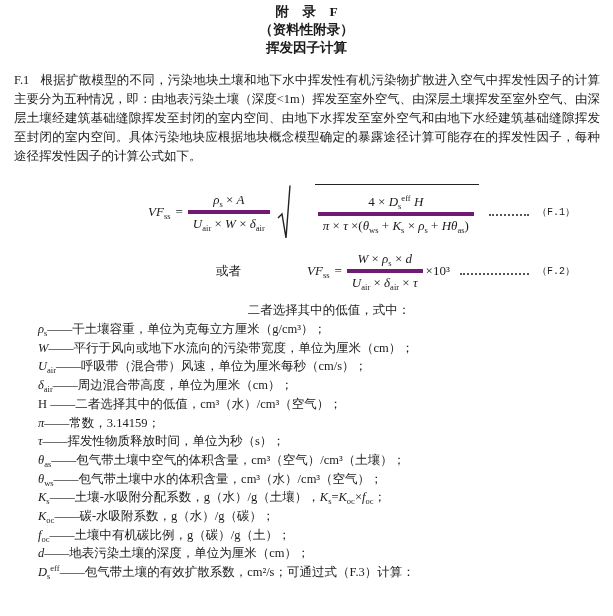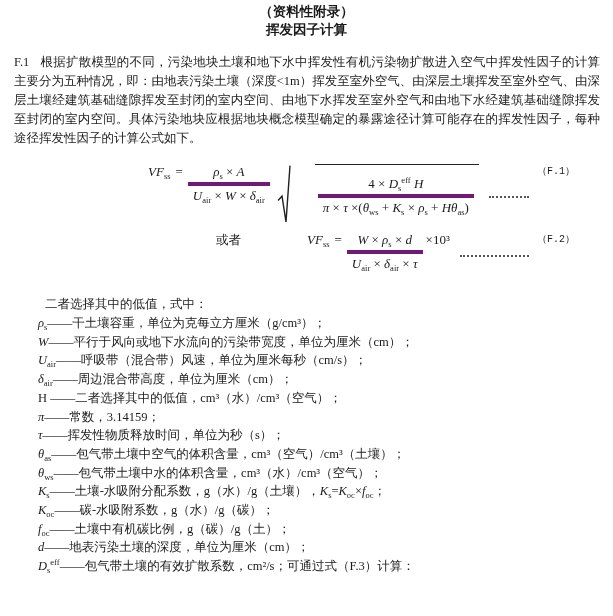--- a/index.html
+++ b/index.html
@@ -13,50 +13,51 @@
   
   .titles{padding-top:3px;text-align:center;font-weight:bold;font-size:13.5px;line-height:18px;}
 
   
   .para{font-size:12.5px;line-height:19px;text-align:justify;text-justify:inter-ideograph;}
   .para-f1{margin:14px 13px 0 14px;}
   .para-f2{margin:20px 13px 0 14px;height:19px;}
   .clause-label{margin-right:11px;}
 
   
-  .formula-row{display:flex;font-size:13px;padding-right:38px;}
+  .formula-row{display:flex;align-items:center;font-size:13px;padding-right:38px;}
   .formula-row .txt{white-space:nowrap;}
   .f1-row{margin-top:16px;height:60px;padding-left:148px;}
   .f2-row{margin-top:8px;height:42px;padding-left:216px;}
   .or-label{font-size:12.5px;margin-right:66px;}
   .eqsign{margin:0 5px;}
   i{font-family:"Liberation Serif","DejaVu Serif",serif;}
   sub{font-size:8.5px;line-height:0;vertical-align:-3px;}
   sup{font-size:8.5px;line-height:0;vertical-align:5px;}
   .frac{display:inline-block;text-align:center;vertical-align:middle;white-space:nowrap;}
   .frac .num{display:block;padding:0 5px 2px;}
   .frac .den{display:block;border-top:4px solid #701a75;padding:2px 5px 0;}
   .sqrt{display:inline-flex;align-items:stretch;margin-left:7px;gap:25px;}
   .sqrt svg{width:14px;height:auto;align-self:stretch;flex:0 0 14px;margin-right:-1px;}
   .radicand{border-top:1.4px solid #222;padding:2px 5px 0 3px;display:flex;align-items:center;}
   .mult{margin-left:3px;}
   .leader{flex:1 1 auto;align-self:center;height:0;border-bottom:2px dotted #555;margin:6px 8px 0 10px;min-width:30px;}
   .eq-label{font-size:10px;white-space:nowrap;font-family:Liberation Mono, monospace;}
 
   
-  .vars-intro{margin:21px 0 0 45px;font-size:12.5px;line-height:19px;}
+  .vars-intro{margin:9px 0 0 45px;font-size:12.5px;line-height:19px;text-align:center;}
   .vars{margin:0 0 0 38px;font-size:12.5px;line-height:18.7px;}
   .var-line{white-space:nowrap;}
 </style>
 </head>
 <body>
 
 <div class="page">
 
   <div class="titles">
+    <div>附　录　F</div>
     <div>（资料性附录）</div>
     <div>挥发因子计算</div>
   </div>
 
   <p class="para para-f1"><span class="clause-label">F.1</span><span>根据扩散模型的不同，污染地块土壤和地下水中挥发性有机污染物扩散进入空气中挥发性因子的计算主要分为五种情况，即：由地表污染土壤（深度&lt;1m）挥发至室外空气、由深层土壤挥发至室外空气、由深层土壤经建筑基础缝隙挥发至封闭的室内空间、由地下水挥发至室外空气和由地下水经建筑基础缝隙挥发至封闭的室内空间。具体污染地块应根据地块概念模型确定的暴露途径计算可能存在的挥发性因子，每种途径挥发性因子的计算公式如下。</span></p>
 
 
   <div class="formula-row f1-row">
     <span class="txt"><i>VF</i><sub>ss</sub></span>
     <span class="txt eqsign">=</span>

